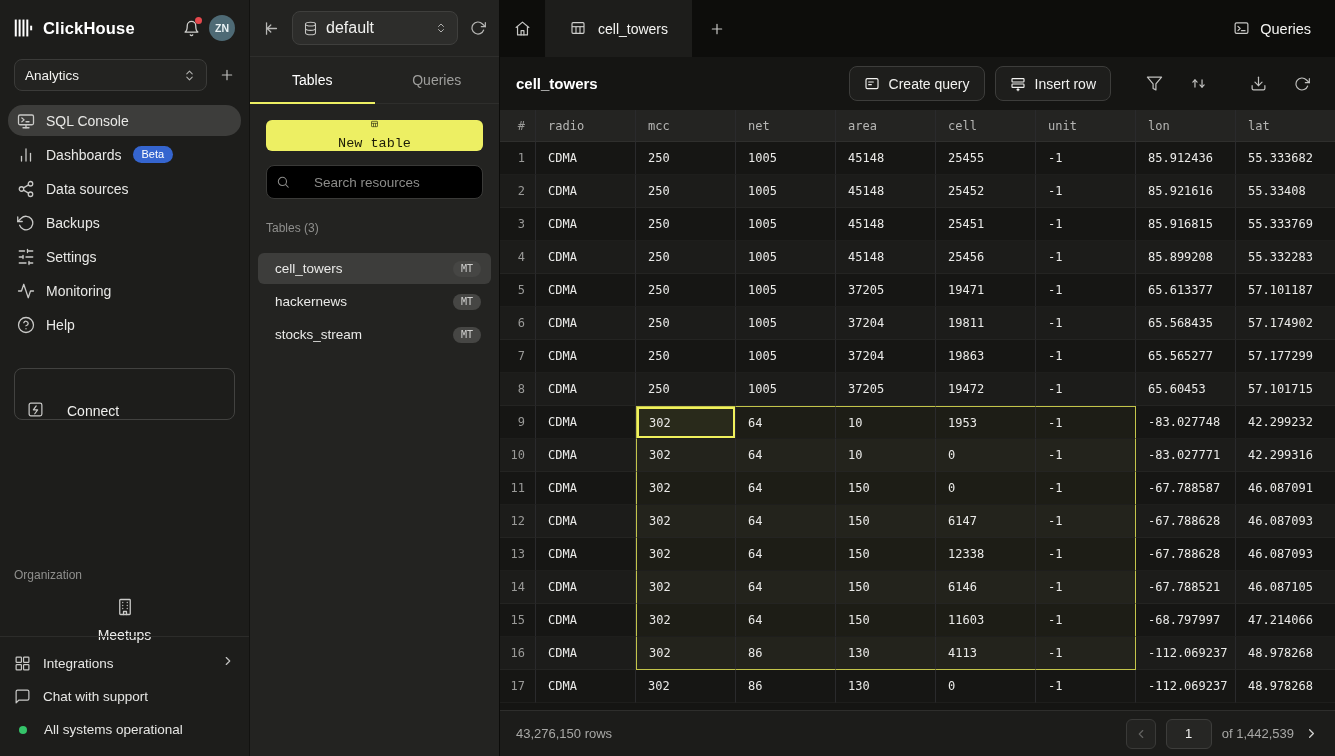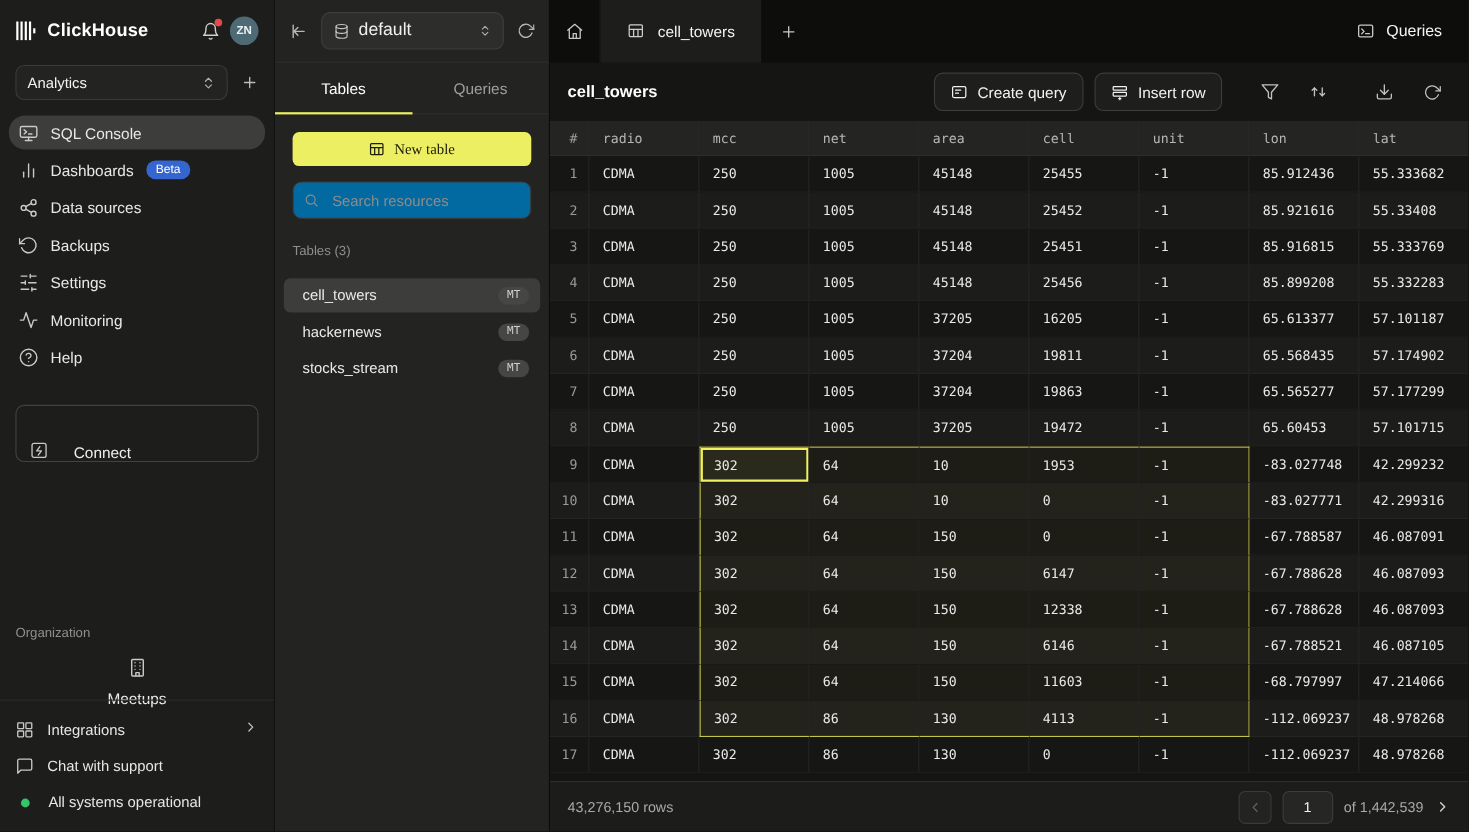--- a/index.html
+++ b/index.html
@@ -48,22 +48,22 @@
   .collapse-btn { color:#b8b8b6; cursor:pointer; }
   .db-pill { flex:1; height:34px; background:#2d2d2b; border:1px solid #3f3f3d; border-radius:8px; display:flex; align-items:center; gap:8px; padding:0 10px; font-size:16px; color:#f0f0ee; cursor:pointer; }
   .db-pill .updown { margin-left:auto; color:#b0b0ae; }
   .refresh-btn { color:#b8b8b6; cursor:pointer; }
 
   .explorer-tabs { display:flex; height:47px; min-height:47px; border-bottom:1px solid #2e2e2c; }
   .etab { flex:1; display:flex; align-items:center; justify-content:center; font-size:14px; color:#9e9e9c; position:relative; cursor:pointer; }
   .etab.active { color:#ffffff; }
   .etab.active::after { content:""; position:absolute; left:0; right:0; bottom:-1px; height:2px; background:var(--accent,#edef63); }
 
-  .new-table-btn { margin:16px 16px 0; height:31px; background:#edef63; color:#1d1d08; border:none; border-radius:6px; display:flex; align-items:center; justify-content:center; gap:8px; font-size:13.5px; cursor:pointer; font-family:Liberation Serif, serif; }
-  .search-box { margin:14px 16px 0; height:31px; background:#0369a1; border:1px solid #3a3a38; border-radius:8px; display:flex; align-items:center; gap:12px; padding:16px 9px; color:#8c8c8a; }
+  .new-table-btn { margin:16px 16px 0; height:31px; background:#edef63; color:#1d1d08; border:none; border-radius:6px; display:flex; align-items:center; justify-content:center; gap:8px; font-size:13.5px; cursor:pointer; font-family:Liberation Mono, monospace;flex-direction:column; }
+  .search-box { margin:14px 16px 0; height:31px; background:#000000; border:1px solid #3a3a38; border-radius:8px; display:flex; align-items:center; gap:24px; padding:16px 9px; color:#8c8c8a; }
   .search-box input { flex:1; min-width:0; background:transparent; border:none; outline:none; color:#d8d8d6; font-size:13.5px; font-family:inherit; }
   .search-box input::placeholder { color:#8c8c8a; }
 
   .section-label { margin:22px 16px 18px; color:#8f8f8d; font-size:12px; }
   .table-list { padding:0 8px; display:flex; flex-direction:column; gap:2px; }
   .tl-item { display:flex; align-items:center; height:31px; padding:0 10px 0 17px; border-radius:6px; font-size:13.5px; color:#eaeae8; cursor:pointer; }
   .tl-item.selected { background:#3d3d3b; }
   .badge-mt { margin-left:auto; background:#464644; color:#cfcfcd; font-size:10px; padding:3px 8px; border-radius:10px; font-family:"DejaVu Sans Mono", monospace; line-height:1; }
 
   
@@ -492,21 +492,21 @@
         <div class="gcell c4 even">45148</div>
         <div class="gcell c5 even">25456</div>
         <div class="gcell c6 even">-1</div>
         <div class="gcell c7 even">85.899208</div>
         <div class="gcell c8 even">55.332283</div>
         <div class="gcell c0 odd">5</div>
         <div class="gcell c1 odd">CDMA</div>
         <div class="gcell c2 odd">250</div>
         <div class="gcell c3 odd">1005</div>
         <div class="gcell c4 odd">37205</div>
-        <div class="gcell c5 odd">16205</div>
+        <div class="gcell c5 odd">19471</div>
         <div class="gcell c6 odd">-1</div>
         <div class="gcell c7 odd">65.613377</div>
         <div class="gcell c8 odd">57.101187</div>
         <div class="gcell c0 even">6</div>
         <div class="gcell c1 even">CDMA</div>
         <div class="gcell c2 even">250</div>
         <div class="gcell c3 even">1005</div>
         <div class="gcell c4 even">37204</div>
         <div class="gcell c5 even">19811</div>
         <div class="gcell c6 even">-1</div>

